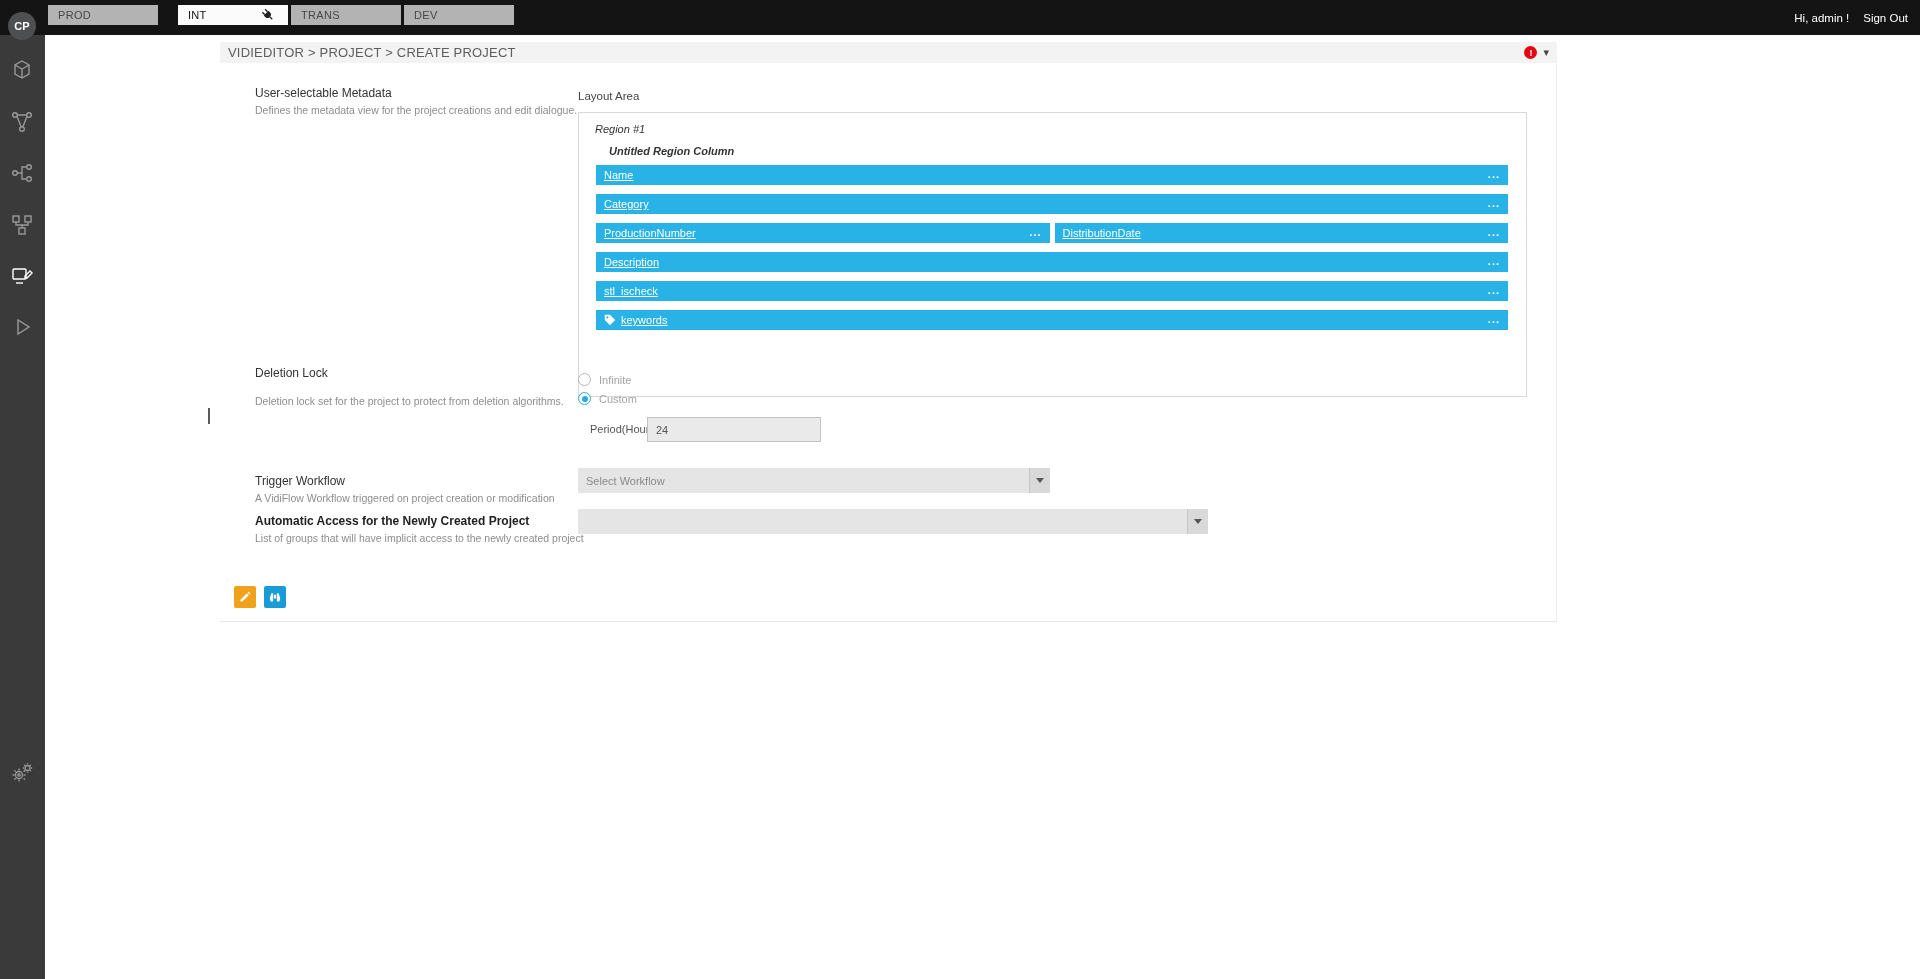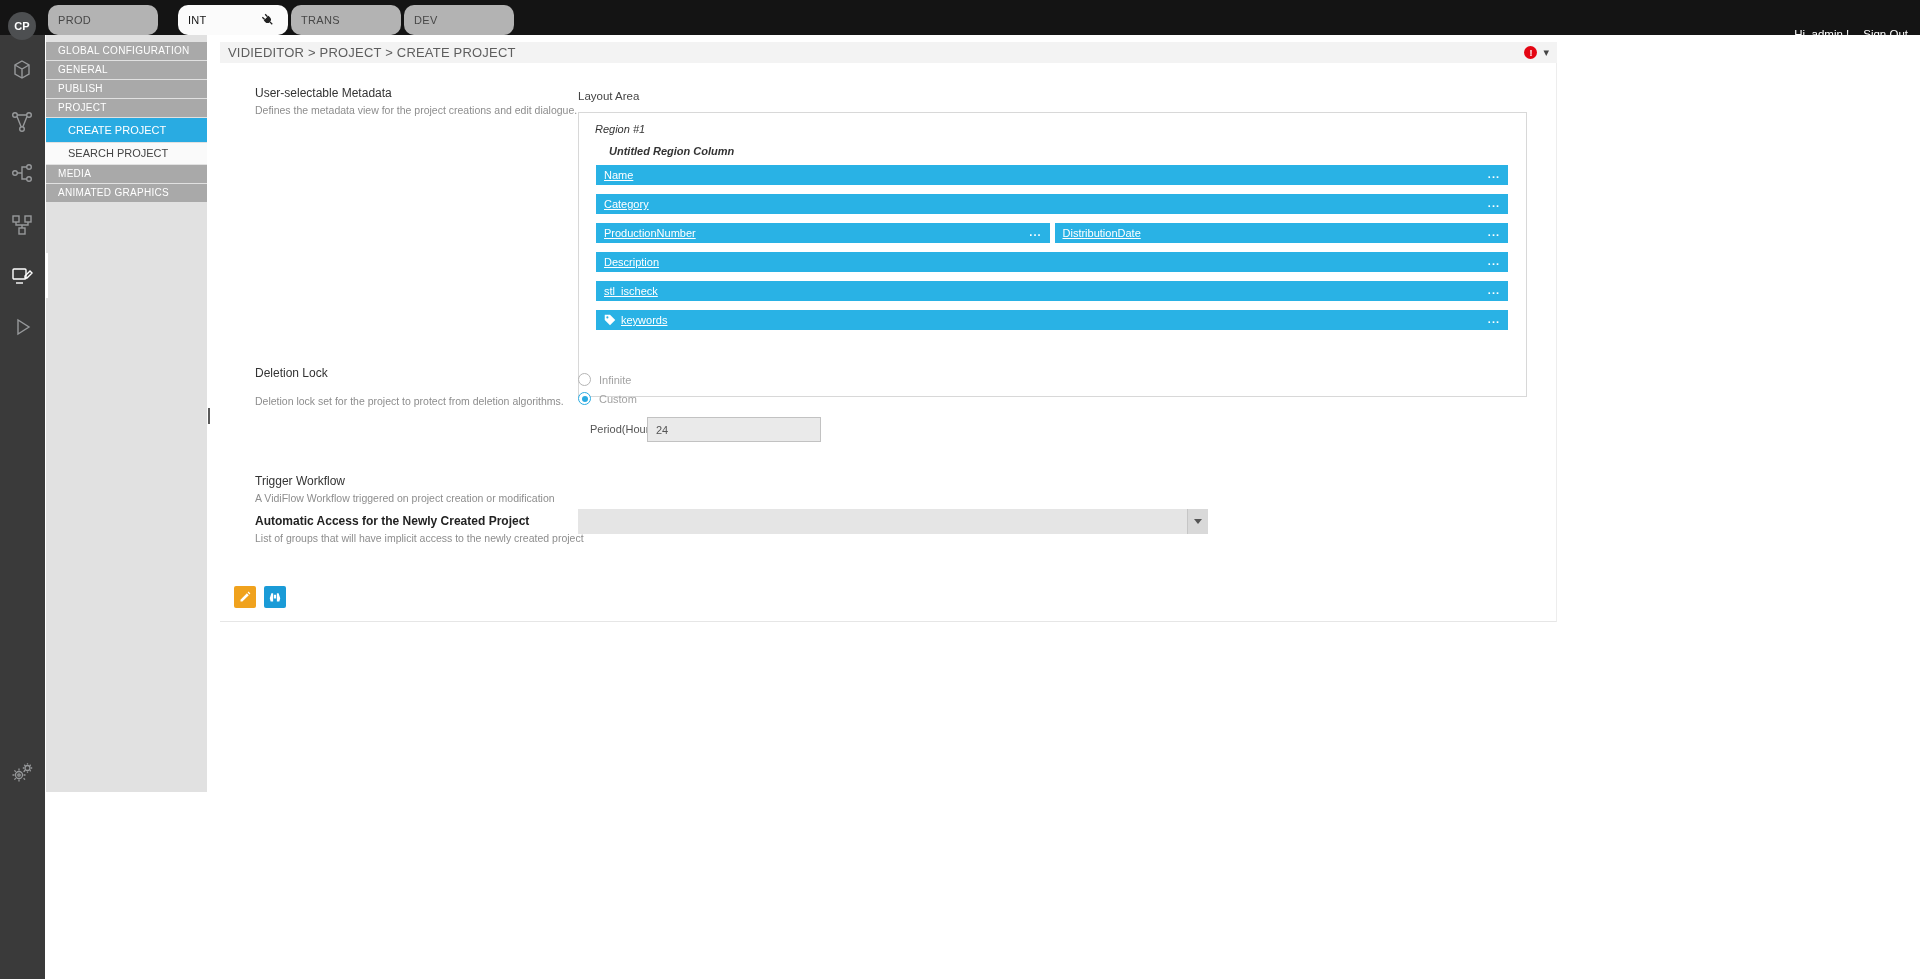--- a/index.html
+++ b/index.html
@@ -19,29 +19,29 @@
 
   
   .topbar { position:absolute; left:0; top:0; width:1920px; height:35px; background:#141414; z-index:4; }
   .logo-circle {
     position:absolute; left:8px; top:12px; width:28px; height:28px; border-radius:50%;
     background:#4d4f51; color:#fff; font-size:11px; font-weight:bold;
     display:flex; align-items:center; justify-content:center; z-index:6; cursor:pointer;
   }
   .tabs { position:absolute; left:48px; top:5px; height:30px; display:flex; gap:3px; }
   .tab {
-    width:110px; height:30px; background:#b3b3b3; color:#474747; font-size:11px;
+    width:110px; height:20px; background:#b3b3b3; color:#474747; font-size:11px;
     display:flex; align-items:center; padding:0 12px 0 10px; cursor:pointer;
-    justify-content:space-between; letter-spacing:.3px;border-radius:10px;
+    justify-content:space-between; letter-spacing:.3px;
   }
   .tab.active { background:#fbfbfb; color:#151515;margin-left:17px; }
   .plug-icon { width:16px; height:16px; transform:rotate(-45deg); }
   .user-area {
     position:absolute; right:12px; top:0; height:35px; display:flex; align-items:center; gap:14px;
-    color:#ffffff; font-size:11.5px;margin-top:16px;
+    color:#ffffff; font-size:11.5px;
   }
   .sign-out { cursor:pointer; }
 
   
   .sidebar { position:absolute; left:46px; top:35px; width:161px; height:757px; background:#e1e1e1; z-index:1; padding-top:7px; }
   .side-item { display:block; width:100%; cursor:pointer; }
   .side-item.group {
     height:18px; line-height:18px; background:#a9a9a9; color:#ffffff;
     font-size:10px; padding-left:12px; margin-bottom:1px; letter-spacing:.3px;
   }
@@ -212,30 +212,20 @@
         <span>DEV</span>
       </div>
     </nav>
     <div class="user-area">
       <span>Hi, admin !</span>
       <span class="sign-out">Sign Out</span>
     </div>
   </header>
   <div class="logo-circle">CP</div>
 
-  <aside class="sidebar">
-    <div class="side-item group">GLOBAL CONFIGURATION</div>
-    <div class="side-item group">GENERAL</div>
-    <div class="side-item group">PUBLISH</div>
-    <div class="side-item group">PROJECT</div>
-    <div class="side-item sub-active">CREATE PROJECT</div>
-    <div class="side-item sub">SEARCH PROJECT</div>
-    <div class="side-item group">MEDIA</div>
-    <div class="side-item group">ANIMATED GRAPHICS</div>
-  </aside>
   <div class="sidebar-resize-handle"></div>
 
   <main class="panel">
 
     <div class="breadcrumb-bar">
       <span class="crumbs">VIDIEDITOR &gt; PROJECT &gt; CREATE PROJECT</span>
       <span class="error-badge">!</span>
       <span class="bc-chevron">▾</span>
     </div>
 
@@ -305,20 +295,24 @@
     </div>
     <div class="radio-row" style="left:358px; top:350px">
       <span class="radio selected"></span>
       <span class="radio-label">Custom</span>
     </div>
     <div class="period-label">Period(Hours)</div>
     <input class="period-input" type="text" value="24" style="">
 
     <div class="section-title" style="left:35px; top:432px">Trigger Workflow</div>
     <div class="section-sub" style="left:35px; top:450px">A VidiFlow Workflow triggered on project creation or modification</div>
+    <div class="dropdown" style="left:358px; top:426px; width:472px">
+      <span class="dd-text">Select Workflow</span>
+      <span class="dd-btn"></span>
+    </div>
 
     <div class="section-title bold" style="left:35px; top:472px">Automatic Access for the Newly Created Project</div>
     <div class="section-sub" style="left:35px; top:490px">List of groups that will have implicit access to the newly created project</div>
     <div class="dropdown" style="left:358px; top:467px; width:630px">
       <span class="dd-text"></span>
       <span class="dd-btn"></span>
     </div>
 
     <button class="action-btn edit">
       <span>

